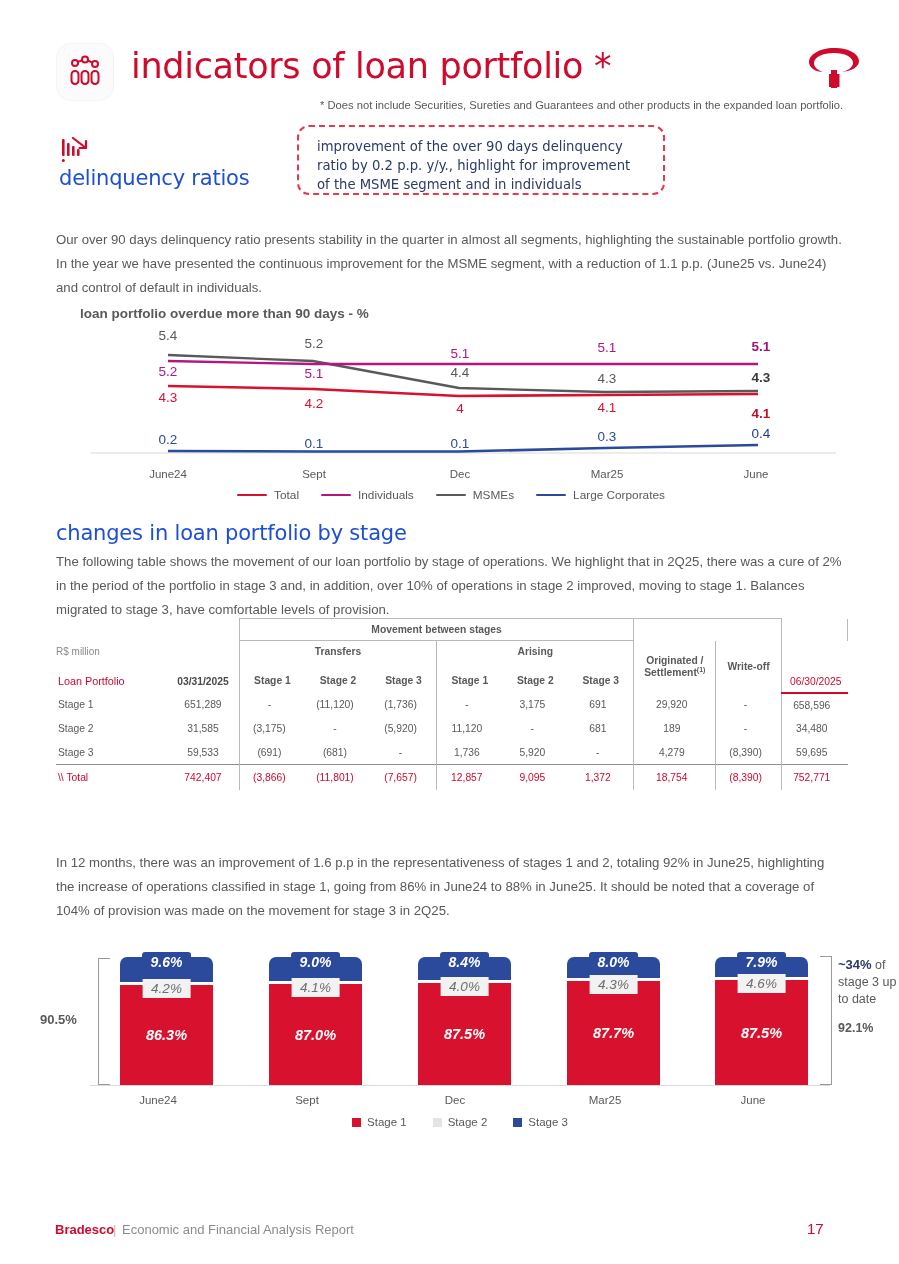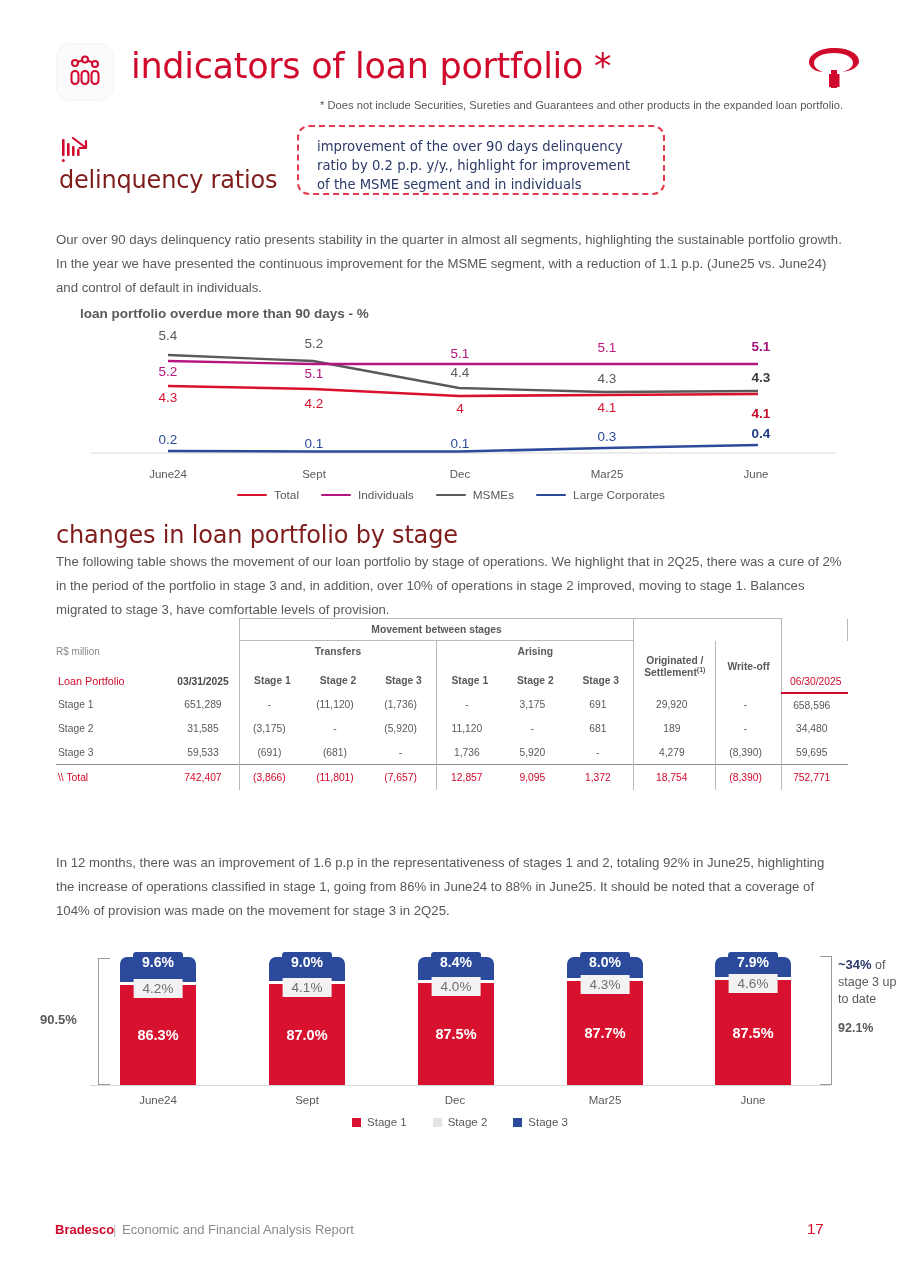--- a/index.html
+++ b/index.html
@@ -76,21 +76,21 @@
   .lc-legend {
     position: absolute; left: 0; top: 160px; width: 790px;
     display: flex; justify-content: center; gap: 22px; align-items: center;
   }
   .lc-leg-item { display: flex; align-items: center; gap: 7px; }
   .lc-leg-line { width: 30px; height: 2.6px; border-radius: 2px; }
   .lc-leg-txt { font-size: 11.8px; color: #58595b; }
 
   
   .sec-head {
-    position: absolute; font-size: 24px; color: #7f1d1d; font-weight: 400;
+    position: absolute; font-size: 21px; color: #1d4ed8; font-weight: 400;
     font-family: "DejaVu Sans", sans-serif; letter-spacing: -0.2px;
   }
   #head-changes { left: 56px; top: 521px; }
   #changes-para { left: 56px; top: 550px; width: 796px; }
   #head-repr { left: 56px; top: 822px; }
   #repr-para { left: 56px; top: 851px; width: 790px; }
 
   
   .tbl-wrap { position: absolute; left: 56px; top: 618px; width: 792px; }
   table.stage-tbl { border-collapse: collapse; width: 792px; font-size: 10.3px; }
@@ -111,21 +111,21 @@
   .cell-lbl { text-align: left; height: 24px; color: #58595b; padding-left: 2px !important; }
   .row-total td { color: #cf0a2c; font-weight: bold; border-top: 1px solid #8d8d8d; height: 25px; }
   .tbl-unit { font-size: 10px; color: #8a8a8a; }
   .tbl-lp { color: #cf0a2c; font-weight: bold; font-size: 10.8px; }
   .date-red { color: #cf0a2c; font-weight: bold; text-align: right; padding-right: 6px !important; }
   .date-underline { border-bottom: 2.5px solid #cf0a2c; }
 
   
   .barchart { position: absolute; left: 20px; top: 928px; width: 870px; height: 215px; }
   .bc-axis { position: absolute; left: 70px; top: 157px; width: 740px; height: 1px; background: #d9d9d9; }
-  .bar-col { position: absolute; bottom: 58px; width: 76px; }
+  .bar-col { position: absolute; bottom: 58px; width: 93px; font-style: italic; }
   .bar-s3 {
     position: relative; background: #2b4a9b; border-radius: 7px 7px 0 0;
     display: flex; align-items: flex-start; justify-content: center;
   }
   .bar-s1 {
     position: relative; background: #d8122e;
     display: flex; align-items: center; justify-content: center;
   }
   .bar-s2sep { height: 3px; background: #ffffff; }
   .s3-lbl {
@@ -251,21 +251,21 @@
     <div class="lc-label" style="left:112px; top:62px;  color:#d8122e;">4.3</div>
     <div class="lc-label" style="left:258px; top:68px;  color:#d8122e;">4.2</div>
     <div class="lc-label" style="left:404px; top:73px;  color:#d8122e;">4</div>
     <div class="lc-label" style="left:551px; top:72px;  color:#d8122e;">4.1</div>
     <div class="lc-label" style="left:705px; top:78px;  color:#c30d29; font-weight:bold;">4.1</div>
 
     <div class="lc-label" style="left:112px; top:104px; color:#2b4a9b;">0.2</div>
     <div class="lc-label" style="left:258px; top:108px; color:#2b4a9b;">0.1</div>
     <div class="lc-label" style="left:404px; top:108px; color:#2b4a9b;">0.1</div>
     <div class="lc-label" style="left:551px; top:101px; color:#2b4a9b;">0.3</div>
-    <div class="lc-label" style="left:705px; top:98px;  color:#1f3b85; font-weight:bold;text-align:right;">0.4</div>
+    <div class="lc-label" style="left:705px; top:98px;  color:#1f3b85; font-weight:normal;text-align:right;">0.4</div>
 
     <div class="lc-xlab" style="left:112px;">June24</div>
     <div class="lc-xlab" style="left:258px;">Sept</div>
     <div class="lc-xlab" style="left:404px;">Dec</div>
     <div class="lc-xlab" style="left:551px;">Mar25</div>
     <div class="lc-xlab" style="left:700px;">June</div>
 
     <div class="lc-legend">
       <div class="lc-leg-item">
         <span class="lc-leg-line" style="background:#d8122e;"></span>

